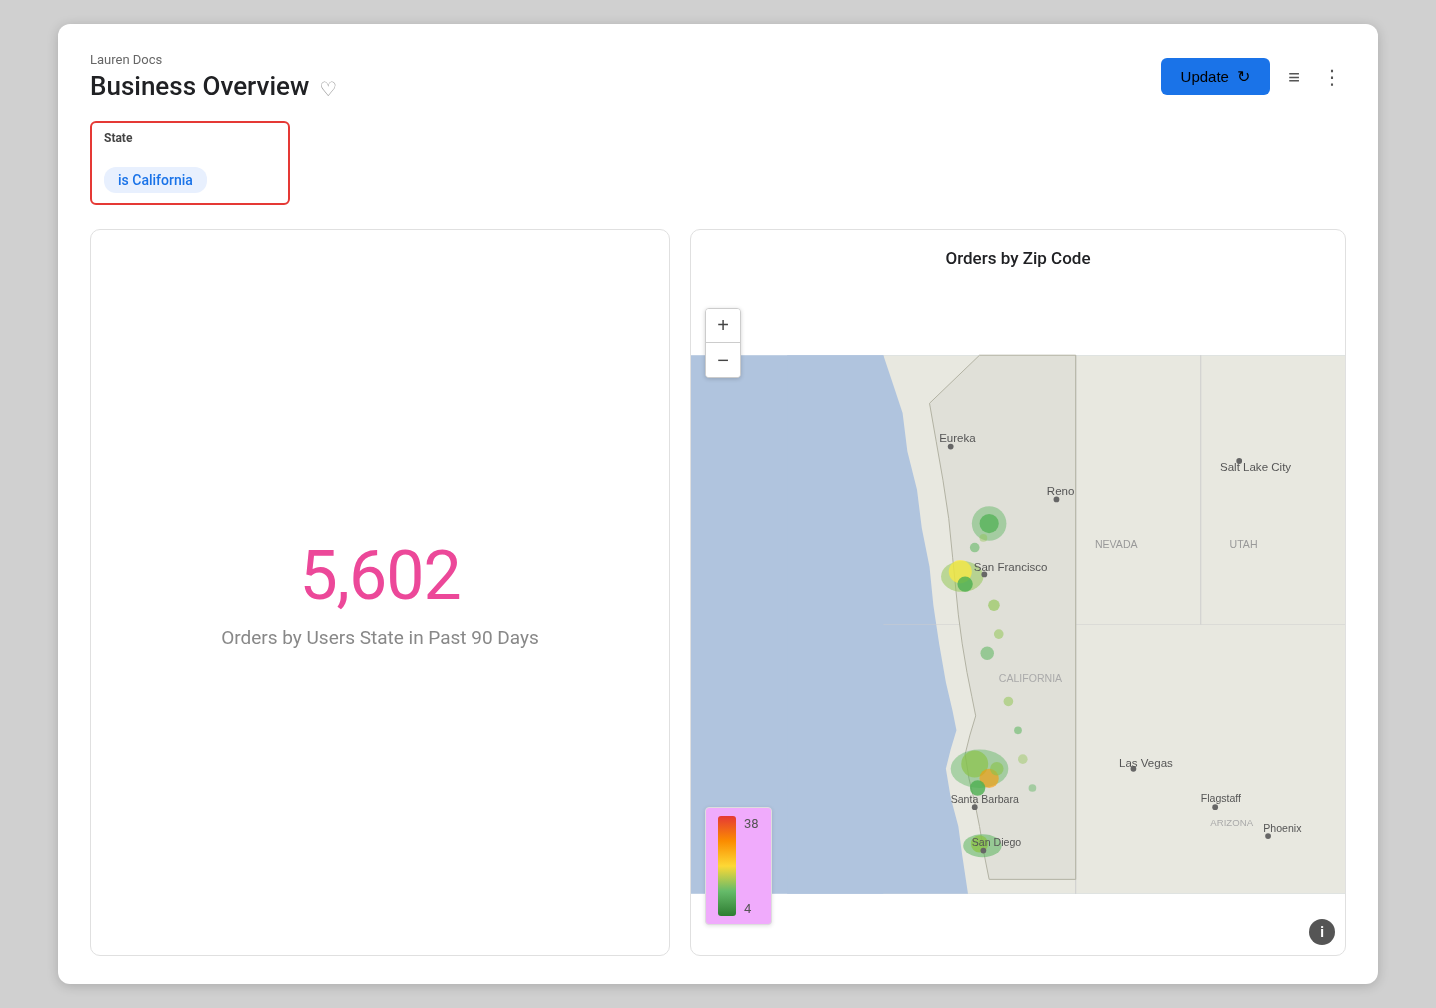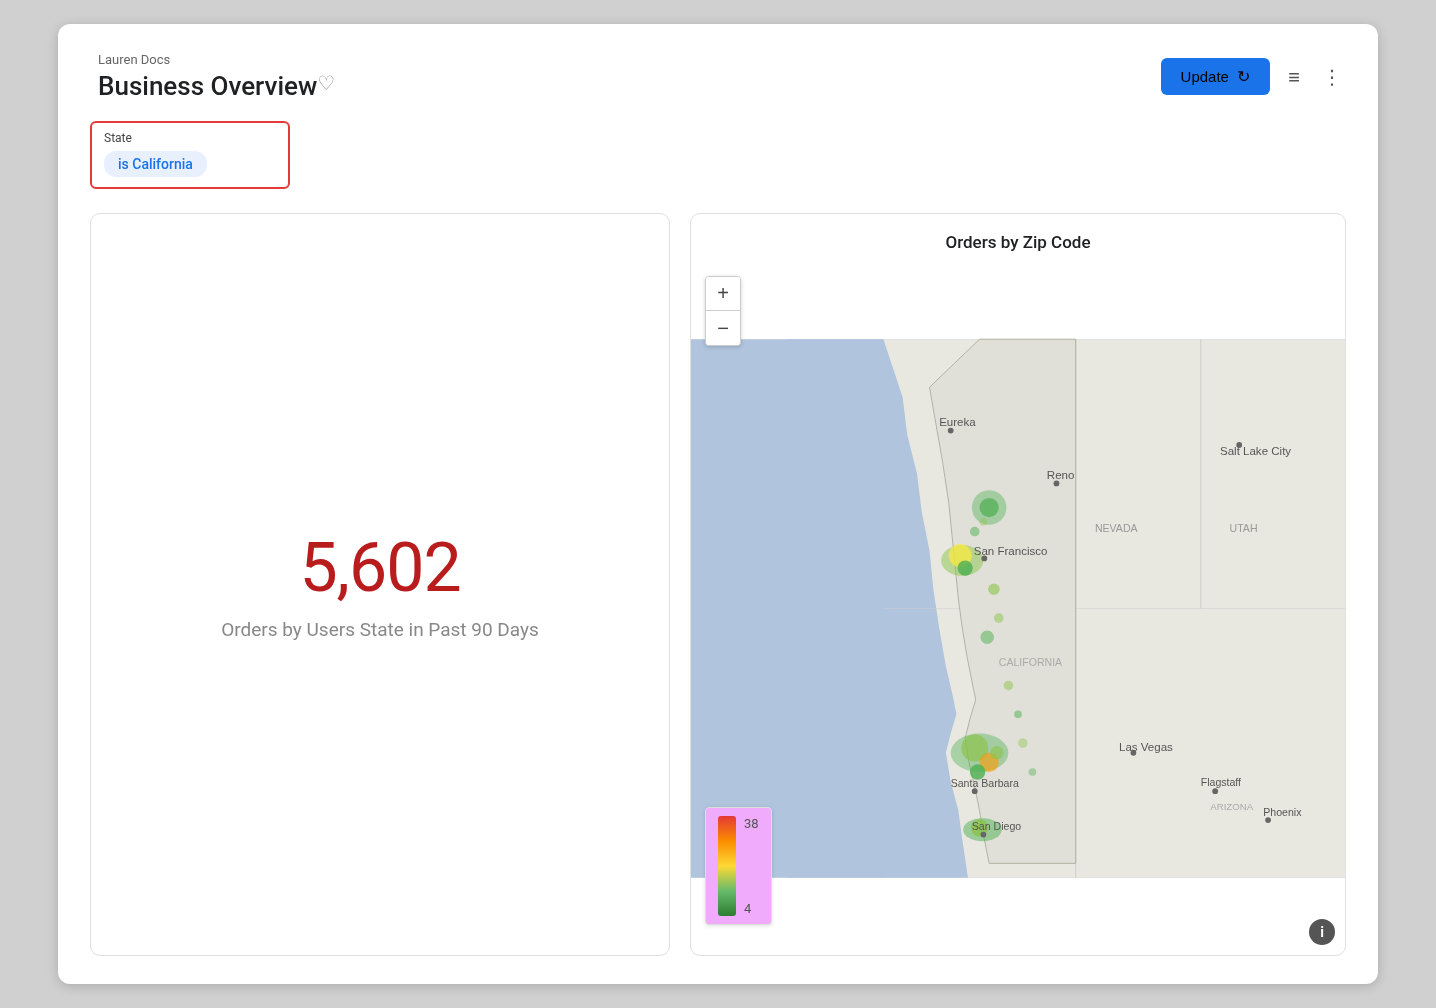--- a/index.html
+++ b/index.html
@@ -20,31 +20,31 @@
       box-shadow: 0 2px 12px rgba(0,0,0,0.18);
       display: flex;
       flex-direction: column;
       gap: 0;
     }
     .header {
       display: flex;
       justify-content: space-between;
       align-items: flex-start;
       margin-bottom: 20px;
-      margin-left: 8px;
     }
     .header-left {}
     .breadcrumb {
       font-size: 13px;
       color: #666;
       margin-bottom: 4px;
     }
     .page-title-row {
       display: flex;
-      align-items: flex-start;
+      align-items: flex-end;
+      gap: 10px;
     }
     .page-title {
       font-size: 26px;
       font-weight: 500;
       color: #202124;
     }
     .heart-icon {
       color: #999;
       font-size: 20px;
       cursor: pointer;
@@ -85,21 +85,22 @@
     .filter-box {
       border: 2.5px solid #e53935;
       border-radius: 6px;
       display: inline-block;
       padding: 8px 12px 10px 12px;
       min-width: 200px;
     }
     .filter-label {
       font-size: 12px;
       color: #444;
-      margin-bottom: 6px;
+      margin-bottom: 22px;
+      font-weight: bold;
     }
     .filter-chip {
       background: #e8f0fe;
       color: #1a73e8;
       border-radius: 12px;
       padding: 5px 14px;
       font-size: 14px;
       font-weight: 500;
       display: inline-block;
       cursor: pointer;
@@ -119,38 +120,39 @@
       display: flex;
       align-items: center;
       justify-content: center;
       flex-direction: column;
       gap: 10px;
       min-height: 600px;
     }
     .big-number {
       font-size: 68px;
       font-weight: 400;
-      color: #b91c1c;
+      color: #ec4899;
       letter-spacing: -1px;
     }
     .big-number-label {
       font-size: 19px;
       color: #888;
       text-align: left;
     }
     
     .right-panel {
       background: #fff;
       border: 1px solid #e0e0e0;
       border-radius: 10px;
       flex: 1;
       display: flex;
       flex-direction: column;
       min-height: 600px;
       overflow: hidden;
+      gap: 16px;
     }
     .map-title {
       font-size: 17px;
       font-weight: 500;
       color: #202124;
       text-align: center;
       padding: 18px 0 10px 0;
     }
     .map-area {
       position: relative;

